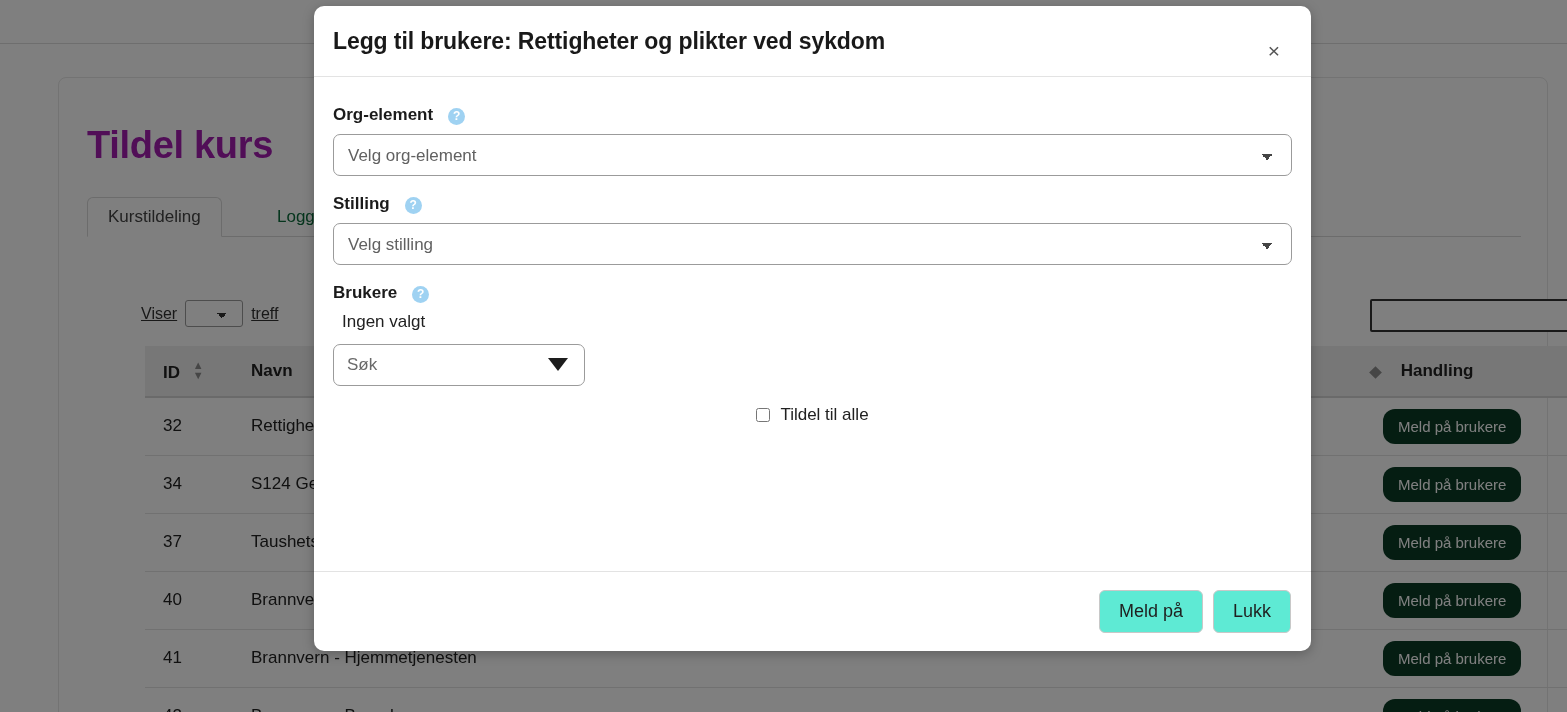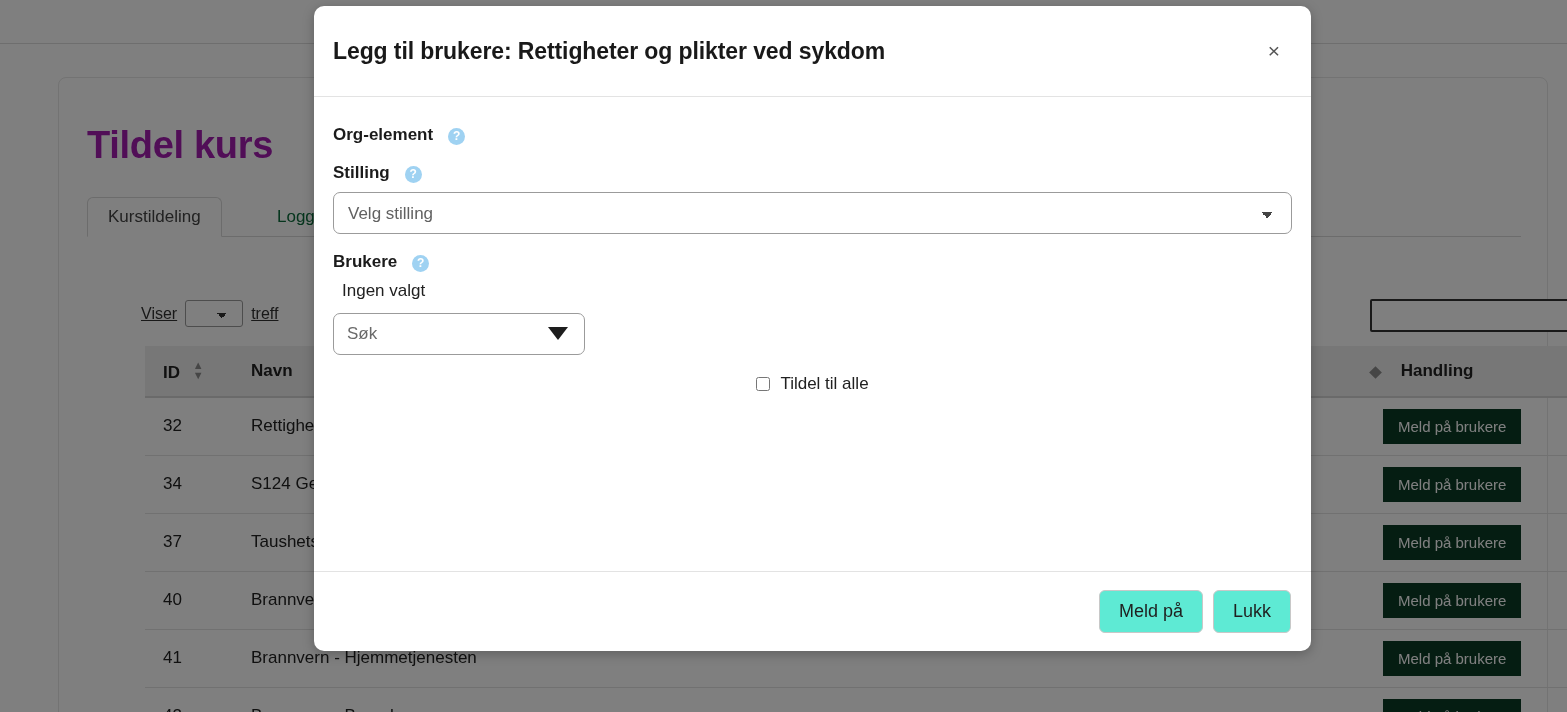--- a/index.html
+++ b/index.html
@@ -126,21 +126,21 @@
   .th-handling { text-align: left; padding-left: 30px; }
   .sort-diamond {
     display: inline-block; width: 9px; height: 9px;
     background: #8c8c8c; transform: rotate(45deg);
     margin-right: 16px; position: relative; top: 1px;
   }
   .btn-enroll {
     display: inline-block;
     background: #0b3b25;
     color: #ffffff;
-    border: none; border-radius: 0;
+    border: none; border-radius: 12px;
     font-size: 15px;
     padding: 9px 15px;
     font-family: "Liberation Sans", sans-serif;
     cursor: pointer;
     margin-left: 12px;
   }
 
   
   #backdrop {
     position: absolute; inset: 0;
@@ -151,21 +151,21 @@
   #modal {
     position: absolute; left: 314px; top: 6px;
     width: 997px; height: 645px;
     background: #ffffff;
     border-radius: 10px;
     box-shadow: 0 3px 12px rgba(0,0,0,0.25);
     display: flex; flex-direction: column;
   }
   .modal-header {
     position: relative;
-    height: 91px; flex: none;
+    height: 71px; flex: none;
     border-bottom: 1px solid #e3e3e3;
     display: flex; align-items: center;
   }
   .modal-title {
     margin-left: 19px;
     font-size: 23px; font-weight: bold; color: #191919;
     letter-spacing: -0.1px;
   }
   .modal-close {
     position: absolute; right: 22px; top: 30px;
@@ -350,20 +350,21 @@
     <button class="modal-close">×</button>
   </div>
 
   <div class="modal-body">
 
     <div class="field-group">
       <div class="field-label">
         <span>Org-element</span>
         <span class="help-icon">?</span>
       </div>
+      <select class="form-select"><option>Velg org-element</option></select>
     </div>
 
     <div class="field-group">
       <div class="field-label">
         <span>Stilling</span>
         <span class="help-icon">?</span>
       </div>
       <select class="form-select"><option>Velg stilling</option></select>
     </div>
 

